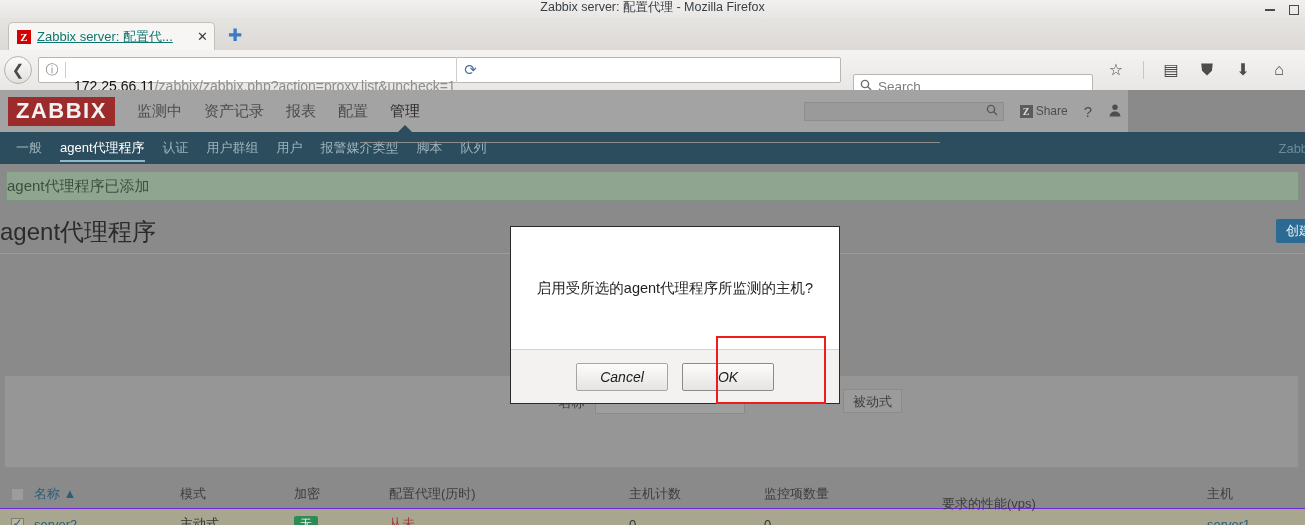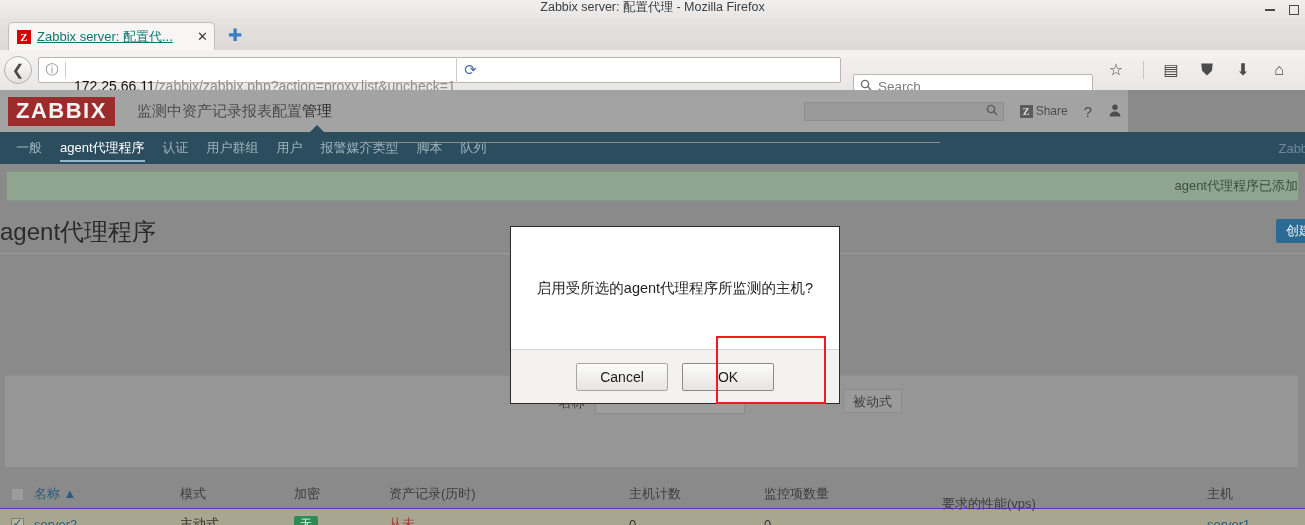--- a/index.html
+++ b/index.html
@@ -103,21 +103,21 @@
     position:absolute;left:0;top:0;width:1128px;height:42px;
     background:#a3a3a3;
     display:flex;align-items:center;
   }
   .zb-logo{
     margin-left:8px;background:#9c2b2b;color:#f2f2f2;
     font-family:"Liberation Sans",sans-serif;font-weight:bold;
     font-size:22px;letter-spacing:1.5px;padding:1px 8px 2px 8px;
     flex:none;
   }
-  .zb-menu{display:flex;align-items:center;margin-left:22px;height:42px;}
+  .zb-menu{display:flex;align-items:center;margin-left:22px;gap:22px;height:42px;}
   .zb-menu-item{
     font-size:15px;color:#4c4c4c;height:42px;display:flex;align-items:center;
     position:relative;white-space:nowrap;cursor:pointer;
   }
   .zb-menu-item.sel{color:#2f2f2f;}
   .zb-menu-item.sel:after{
     content:"";position:absolute;left:50%;bottom:0;transform:translateX(-50%);
     border-left:7px solid transparent;border-right:7px solid transparent;
     border-bottom:7px solid #2b4d5e;
   }
@@ -150,22 +150,22 @@
     content:"";position:absolute;left:0;right:0;bottom:2px;height:2px;background:#8fb8cc;
   }
   .zb-sub-right{
     margin-left:auto;color:#6d8a99;font-size:13px;margin-right:-6px;white-space:nowrap;
   }
 
   .msg-ok{
     position:absolute;left:6px;top:81px;width:1293px;height:30px;
     background:#8fa590;border:1px solid #7e9580;
     box-sizing:border-box;
-    display:flex;align-items:center;justify-content:flex-end;
-    font-size:13px;color:#3d4f3e;
+    display:flex;align-items:center;justify-content:flex-start;
+    font-size:15px;color:#3d4f3e;
   }
 
   .page-title{
     position:absolute;left:0;top:126px;font-size:24px;color:#2b2b2b;
   }
   .create-btn{
     position:absolute;left:1276px;top:129px;height:24px;
     background:#2b6b93;color:#e8f0f5;font-size:13px;
     padding:0 10px;line-height:24px;white-space:nowrap;
     border-radius:2px;
@@ -246,21 +246,21 @@
   .modal-text{font-size:14.5px;color:#1e1e1e;text-align:center;line-height:1.4;}
   .modal-foot{
     height:54px;border-top:1px solid #d4d4d4;background:#f3f2f1;
     display:flex;align-items:center;justify-content:center;gap:14px;
     box-sizing:border-box;
   }
   .mbtn{
     min-width:92px;height:28px;background:linear-gradient(#fcfcfc,#e6e4e2);
     border:1px solid #a9a6a2;border-radius:2px;
     font-size:14px;color:#1c1c1c;line-height:27px;text-align:center;
-    box-sizing:border-box;cursor:pointer;
+    box-sizing:border-box;cursor:pointer;font-style:italic;
   }
   .mbtn.primary{border-color:#8e8b87;}
   #hl-ok{left:716px;top:336px;width:110px;height:68px;z-index:41;}
 </style>
 </head>
 <body>
 
 <div id="browser">
 
   <div class="win-titlebar">
@@ -376,21 +376,21 @@
   <div class="mode-btn">被动式</div>
 
   <div class="tbl">
     <div class="tbl-head">
       <div class="c-chk">
         <span class="chkbox"></span>
       </div>
       <div class="c1 th link">名称 ▲</div>
       <div class="c2 th">模式</div>
       <div class="c3 th">加密</div>
-      <div class="c4 th">资产记录(历时)</div>
+      <div class="c4 th">配置代理(历时)</div>
       <div class="c5 th">主机计数</div>
       <div class="c6 th">监控项数量</div>
       <div class="c7 th">要求的性能(vps)</div>
       <div class="c8 th">主机</div>
     </div>
     <div class="tbl-row">
       <div class="c-chk">
         <span class="chkbox on"></span>
       </div>
       <div class="c1 td link">server2</div>

